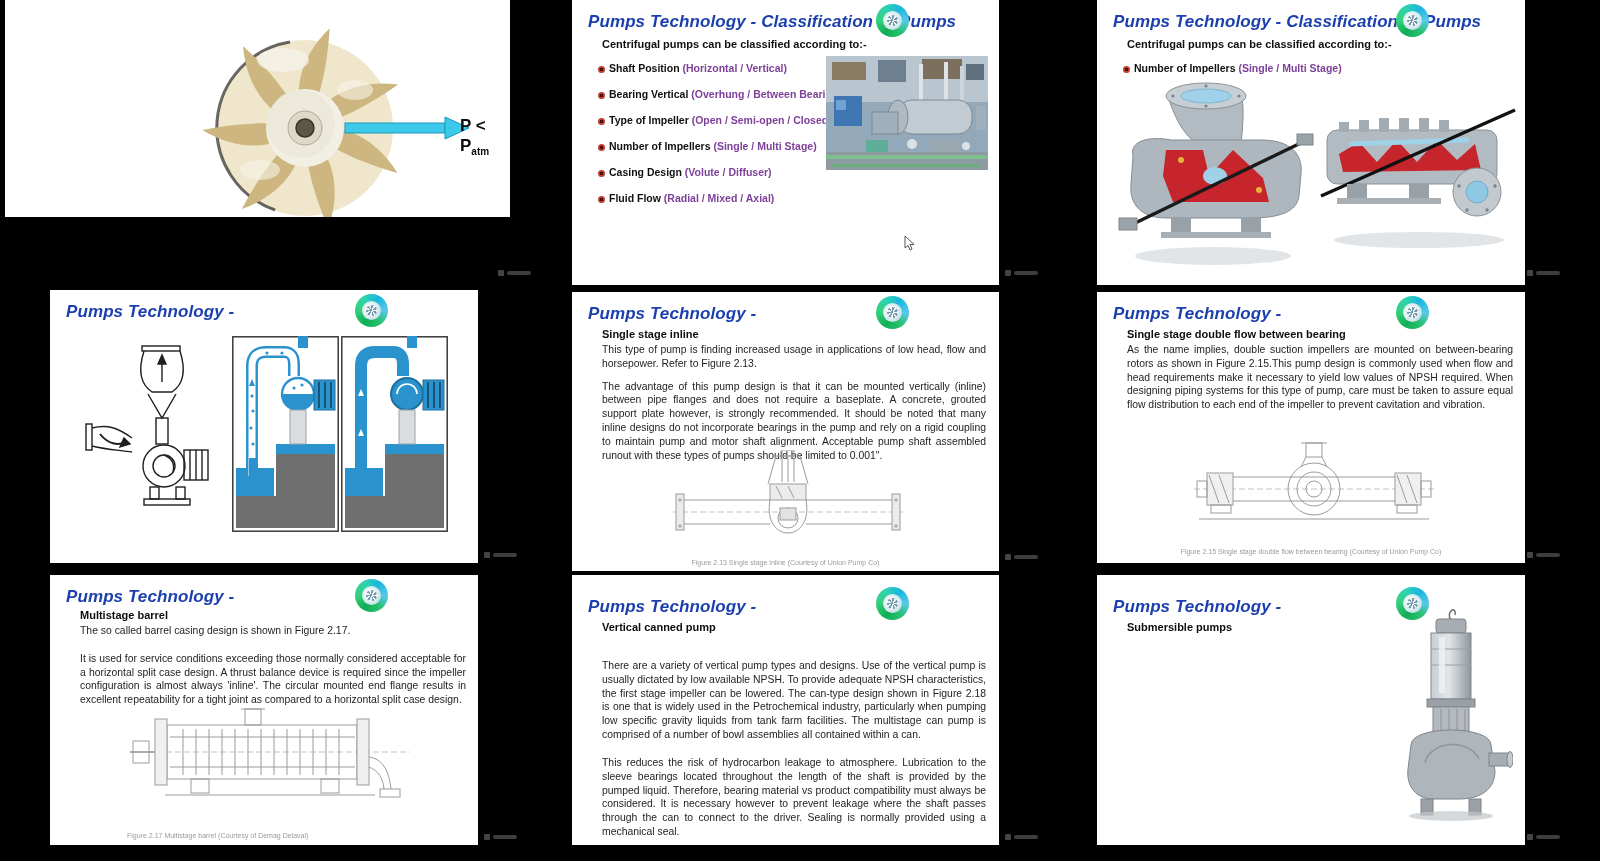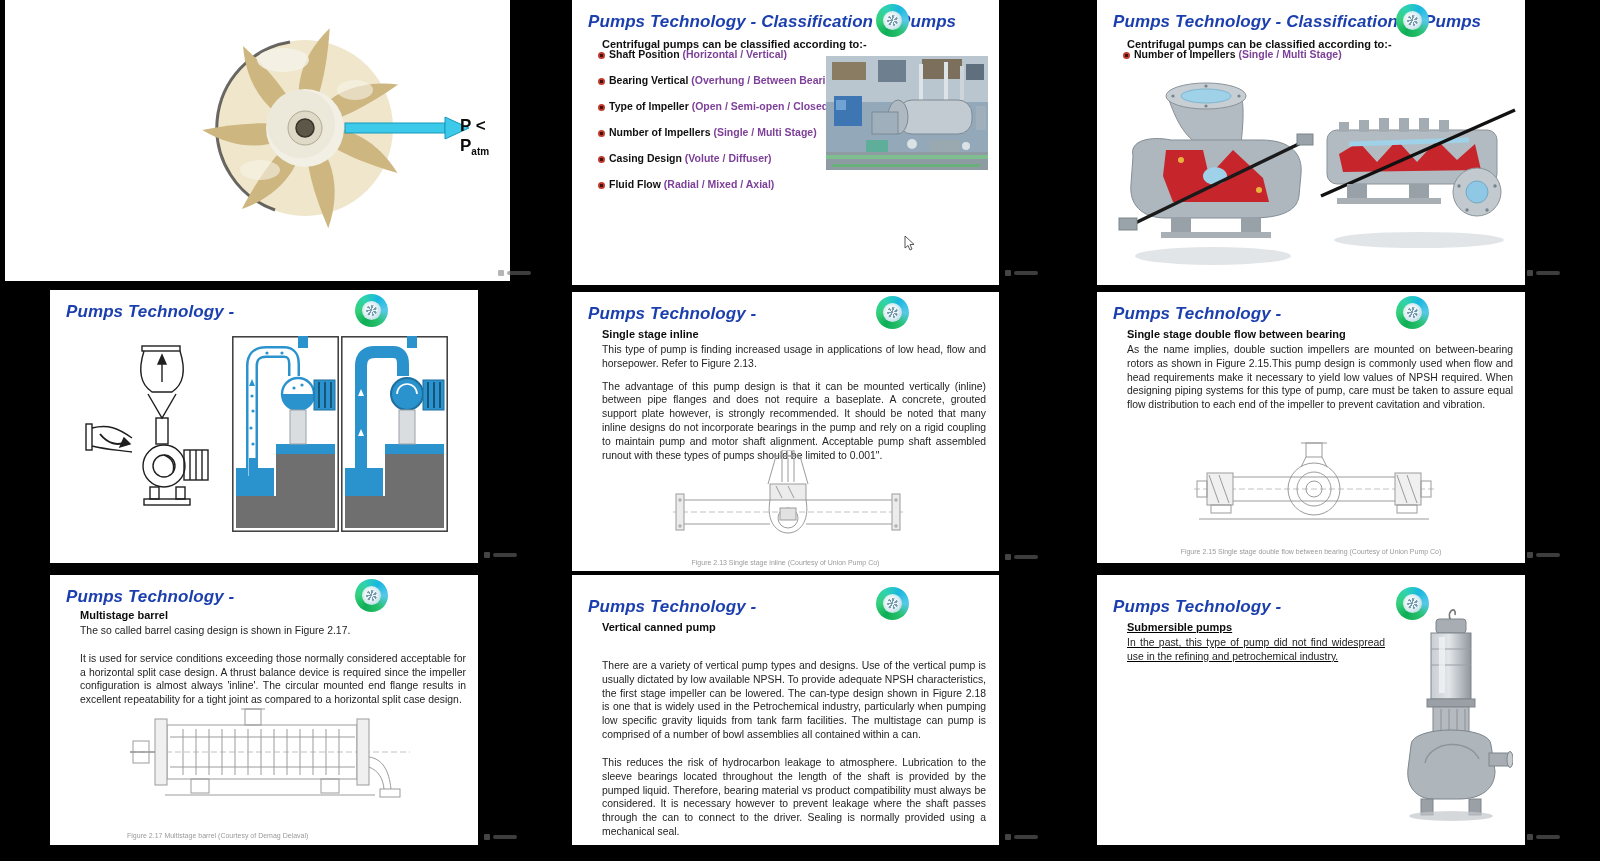--- a/index.html
+++ b/index.html
@@ -8,21 +8,21 @@
   .slide{position:absolute;background:#fff;overflow:hidden;}
   .slide-title{position:absolute;left:16px;top:12px;font-size:17px;font-weight:bold;
                font-style:italic;color:#1c3fae;letter-spacing:.1px;}
   .logo{position:absolute;top:4px;right:90px;width:33px;height:33px;border-radius:50%;
         background:conic-gradient(from 210deg,#0fae56,#35d07c,#2fd3ae,#19b7e0,#57c9e8,#25c06a,#0fae56);}
   .logo::before{content:"";position:absolute;inset:7px;border-radius:50%;
         background:radial-gradient(circle at 45% 45%,#f4fbf8 0 30%,#cfe7ee 60%,#9fc3d4 100%);}
   .logo::after{content:"";position:absolute;inset:11px;border-radius:50%;
         background:repeating-conic-gradient(#59809b 0 25deg,#e9f3f5 25deg 51deg);opacity:.8;}
   .intro{position:absolute;left:30px;top:38px;font-size:11px;font-weight:bold;color:#101010;}
-  .bullets{position:absolute;left:26px;top:48px;}
+  .bullets{position:absolute;left:26px;top:62px;}
   .bullet{margin-bottom:14px;font-size:10.5px;font-weight:bold;white-space:nowrap;}
   .bullet .dot{display:inline-block;width:7px;height:7px;border-radius:50%;margin-right:4px;
         background:radial-gradient(circle,#43120c 0 34%,#c03a2a 36% 100%);vertical-align:-1px;}
   .bullet .lab{color:#101010;}
   .bullet .det{color:#7d3f98;}
   .heading{font-size:11px;font-weight:bold;color:#0d0d0d;margin:0 0 3px 0;}
   .para{font-size:10.4px;color:#232323;line-height:1.33;text-align:justify;margin:0 0 10px 0;}
   .textblock{position:absolute;}
   .caption{position:absolute;font-size:7px;color:#9a9a9a;text-align:center;}
   .patm{position:absolute;left:455px;top:116px;font-size:17px;font-weight:bold;color:#0c0c0c;}
@@ -31,21 +31,21 @@
   .wm .wm-ic{position:absolute;left:0;top:1px;width:6px;height:6px;background:#7c7c7c;border-radius:1px;}
   .wm .wm-word{position:absolute;left:9px;top:2px;width:24px;height:4px;background:#6f6f6f;border-radius:2px;}
   .figwrap{position:absolute;}
   svg{display:block;}
 </style>
 </head>
 <body>
 
 <div id="stage">
 
-  <section class="slide" style="left:5px;top:0;width:505px;height:281px;">
+  <section class="slide" style="left:5px;top:0;width:505px;height:217px;">
     <div class="figwrap" style="left:0;top:0;">
       <svg width="505" height="281" viewBox="0 0 505 281">
         <circle cx="300" cy="128" r="88" fill="#efe6cb"></circle>
         <path d="M 285 42 A 87 87 0 0 0 270 210" fill="none" stroke="#1a1a1a" stroke-width="3" opacity="0.65"></path>
         <g>
           <path d="M 300 128 C 268 118 242 92 238 46 C 266 72 286 96 300 128 Z" fill="#cdb67f" transform="rotate(0,300,128)"></path>
           <path d="M 300 128 C 268 118 242 92 238 46 C 266 72 286 96 300 128 Z" fill="#cdb67f" transform="rotate(51,300,128)"></path>
           <path d="M 300 128 C 268 118 242 92 238 46 C 266 72 286 96 300 128 Z" fill="#cdb67f" transform="rotate(102,300,128)"></path>
           <path d="M 300 128 C 268 118 242 92 238 46 C 266 72 286 96 300 128 Z" fill="#cdb67f" transform="rotate(153,300,128)"></path>
           <path d="M 300 128 C 268 118 242 92 238 46 C 266 72 286 96 300 128 Z" fill="#cdb67f" transform="rotate(204,300,128)"></path>
@@ -371,23 +371,22 @@
     <div class="textblock" style="left:30px;top:46px;width:384px;">
       <div class="heading" style="margin-bottom:26px;">Vertical canned pump</div>
       <p class="para" style="margin-bottom:14px;">There are a variety of vertical pump types and designs. Use of the vertical pump is usually dictated by low available NPSH. To provide adequate NPSH characteristics, the first stage impeller can be lowered. The can-type design shown in Figure 2.18 is one that is widely used in the Petrochemical industry, particularly when pumping low specific gravity liquids from tank farm facilities. The multistage can pump is comprised of a number of bowl assemblies all contained within a can.</p>
       <p class="para">This reduces the risk of hydrocarbon leakage to atmosphere. Lubrication to the sleeve bearings located throughout the length of the shaft is provided by the pumped liquid. Therefore, bearing material vs product compatibility must always be considered. It is necessary however to prevent leakage where the shaft passes through the can to connect to the driver. Sealing is normally provided using a mechanical seal.</p>
     </div>
   </section>
 
   <section class="slide" style="left:1097px;top:575px;width:428px;height:270px;">
     <div class="slide-title" style="top:22px;">Pumps Technology -</div>
     <div class="logo" style="top:12px;right:96px;"></div>
-    <div class="textblock" style="left:30px;top:46px;width:258px;text-decoration:underline;">
+    <div class="textblock" style="left:30px;top:46px;width:258px;">
       <div class="heading">Submersible pumps</div>
-      <p class="para" style="margin-bottom:0;">In the past, this type of pump did not find widespread use in the refining and petrochemical industry.</p>
     </div>
     <div class="figwrap" style="right:12px;top:28px;">
       <svg width="122" height="220" viewBox="0 0 122 220">
         <defs>
           <linearGradient id="mg" x1="0" y1="0" x2="1" y2="0">
             <stop offset="0" stop-color="#c9ced3"></stop>
               <stop offset="0.45" stop-color="#e3e6e9"></stop>
               <stop offset="1" stop-color="#8f969c"></stop>
           </linearGradient>
         </defs>

